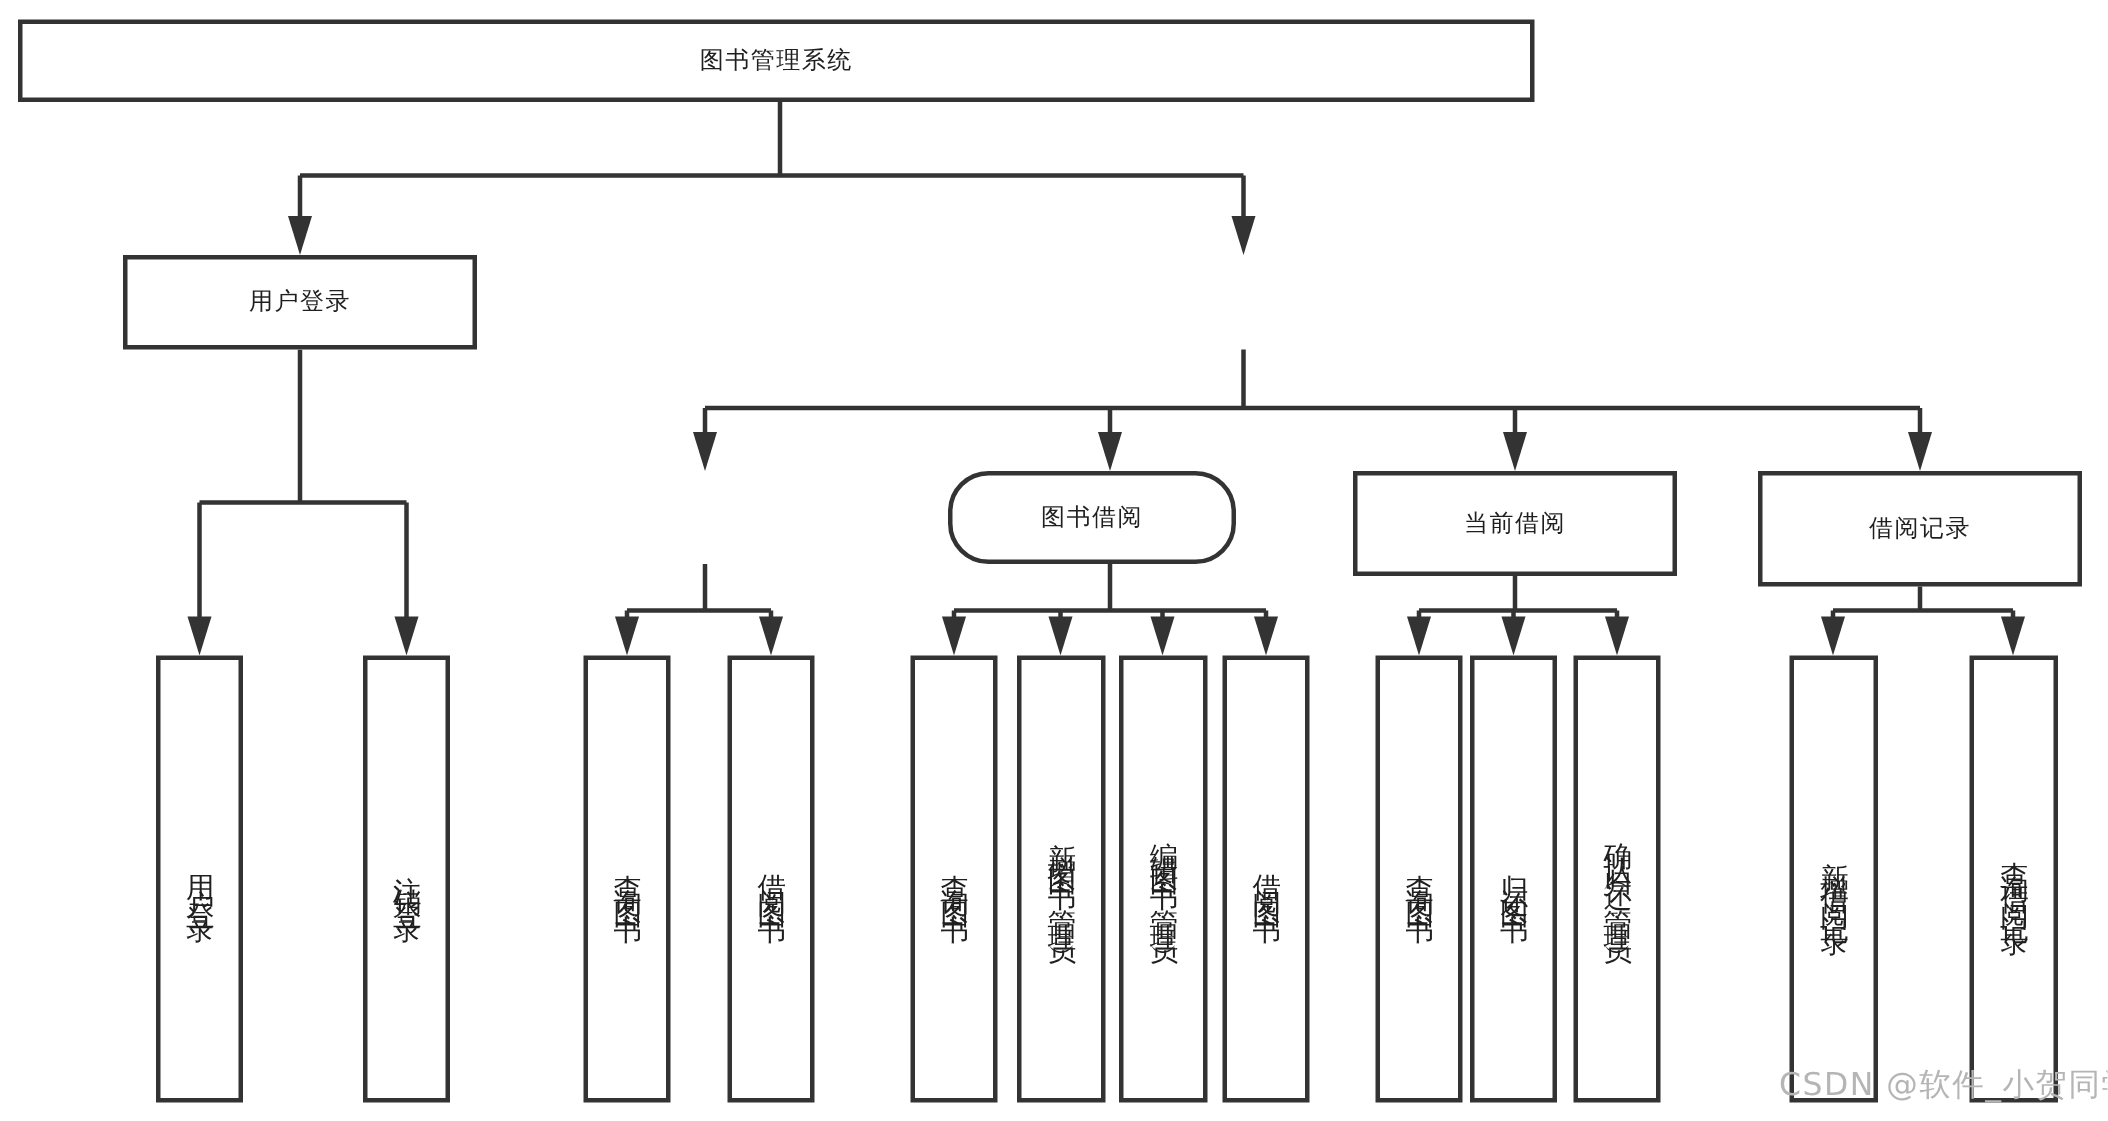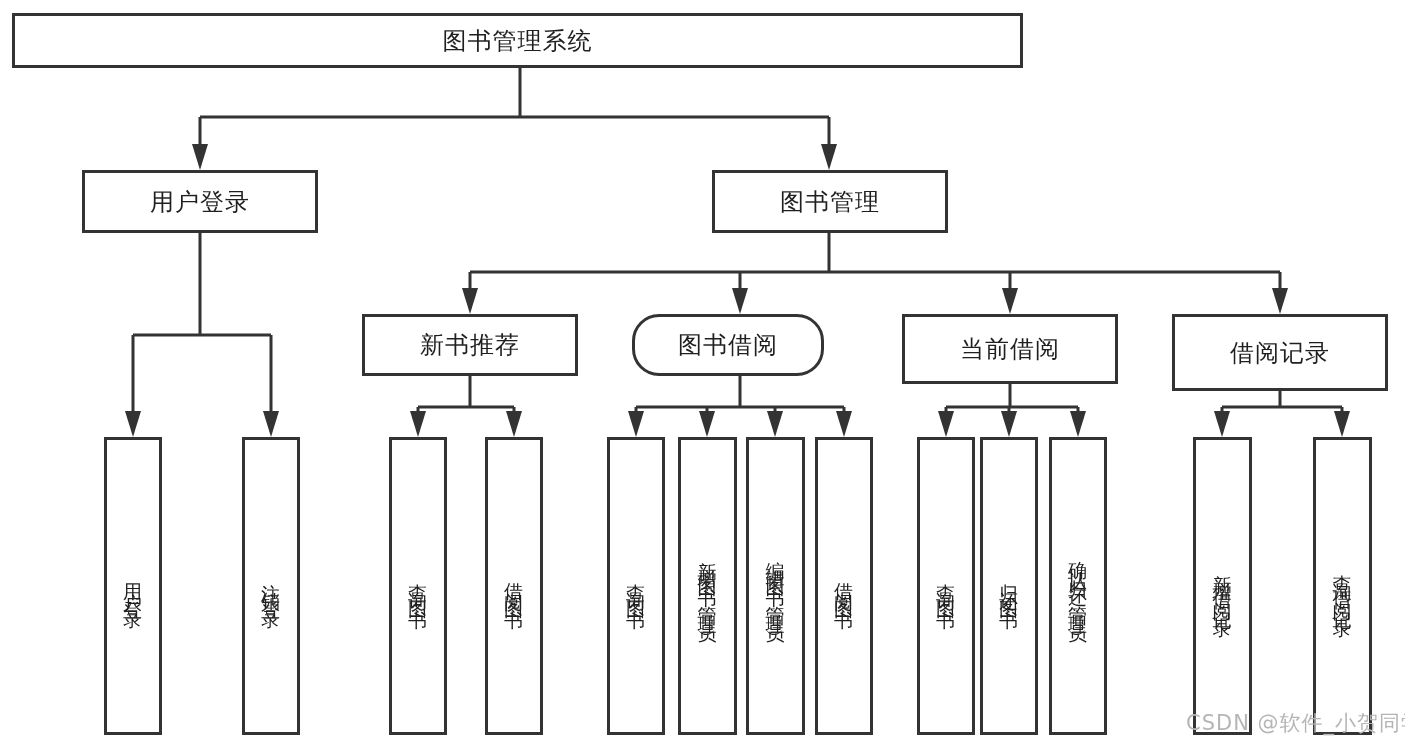--- a/index.html
+++ b/index.html
@@ -22,21 +22,21 @@
   .box {
     position: absolute;
     box-sizing: border-box;
     border: 3px solid #333333;
     background: #ffffff;
     color: #1f1f1f;
     display: flex;
     align-items: center;
     justify-content: center;
   }
-  .hbox { font-size: 24px; letter-spacing: 1px; }
+  .hbox { font-size: 16px; letter-spacing: 1px; }
   .vbox .vtext {
     writing-mode: vertical-rl;
     text-orientation: mixed;
     font-size: 19px;
     letter-spacing: 9px;
     line-height: 1;
     white-space: nowrap;
   }
   .watermark {
     position: absolute;
@@ -99,27 +99,21 @@
     </g>
   </svg>
 
   <div class="box hbox" style="left:12px; top:13px; width:1011px; height:55px;">
     <span>图书管理系统</span>
   </div>
 
   <div class="box hbox" style="left:82px; top:170px; width:236px; height:63px;">
     <span>用户登录</span>
   </div>
-  <div class="box hbox" style="left:712px; top:170px; width:236px; height:63px;">
-    <span>图书管理</span>
-  </div>
 
-  <div class="box hbox" style="left:362px; top:314px; width:216px; height:62px;">
-    <span>新书推荐</span>
-  </div>
   <div class="box hbox" style="left:632px; top:314px; width:192px; height:62px;border-radius:27px;">
     <span>图书借阅</span>
   </div>
   <div class="box hbox" style="left:902px; top:314px; width:216px; height:70px;">
     <span>当前借阅</span>
   </div>
   <div class="box hbox" style="left:1172px; top:314px; width:216px; height:77px;">
     <span>借阅记录</span>
   </div>
 

